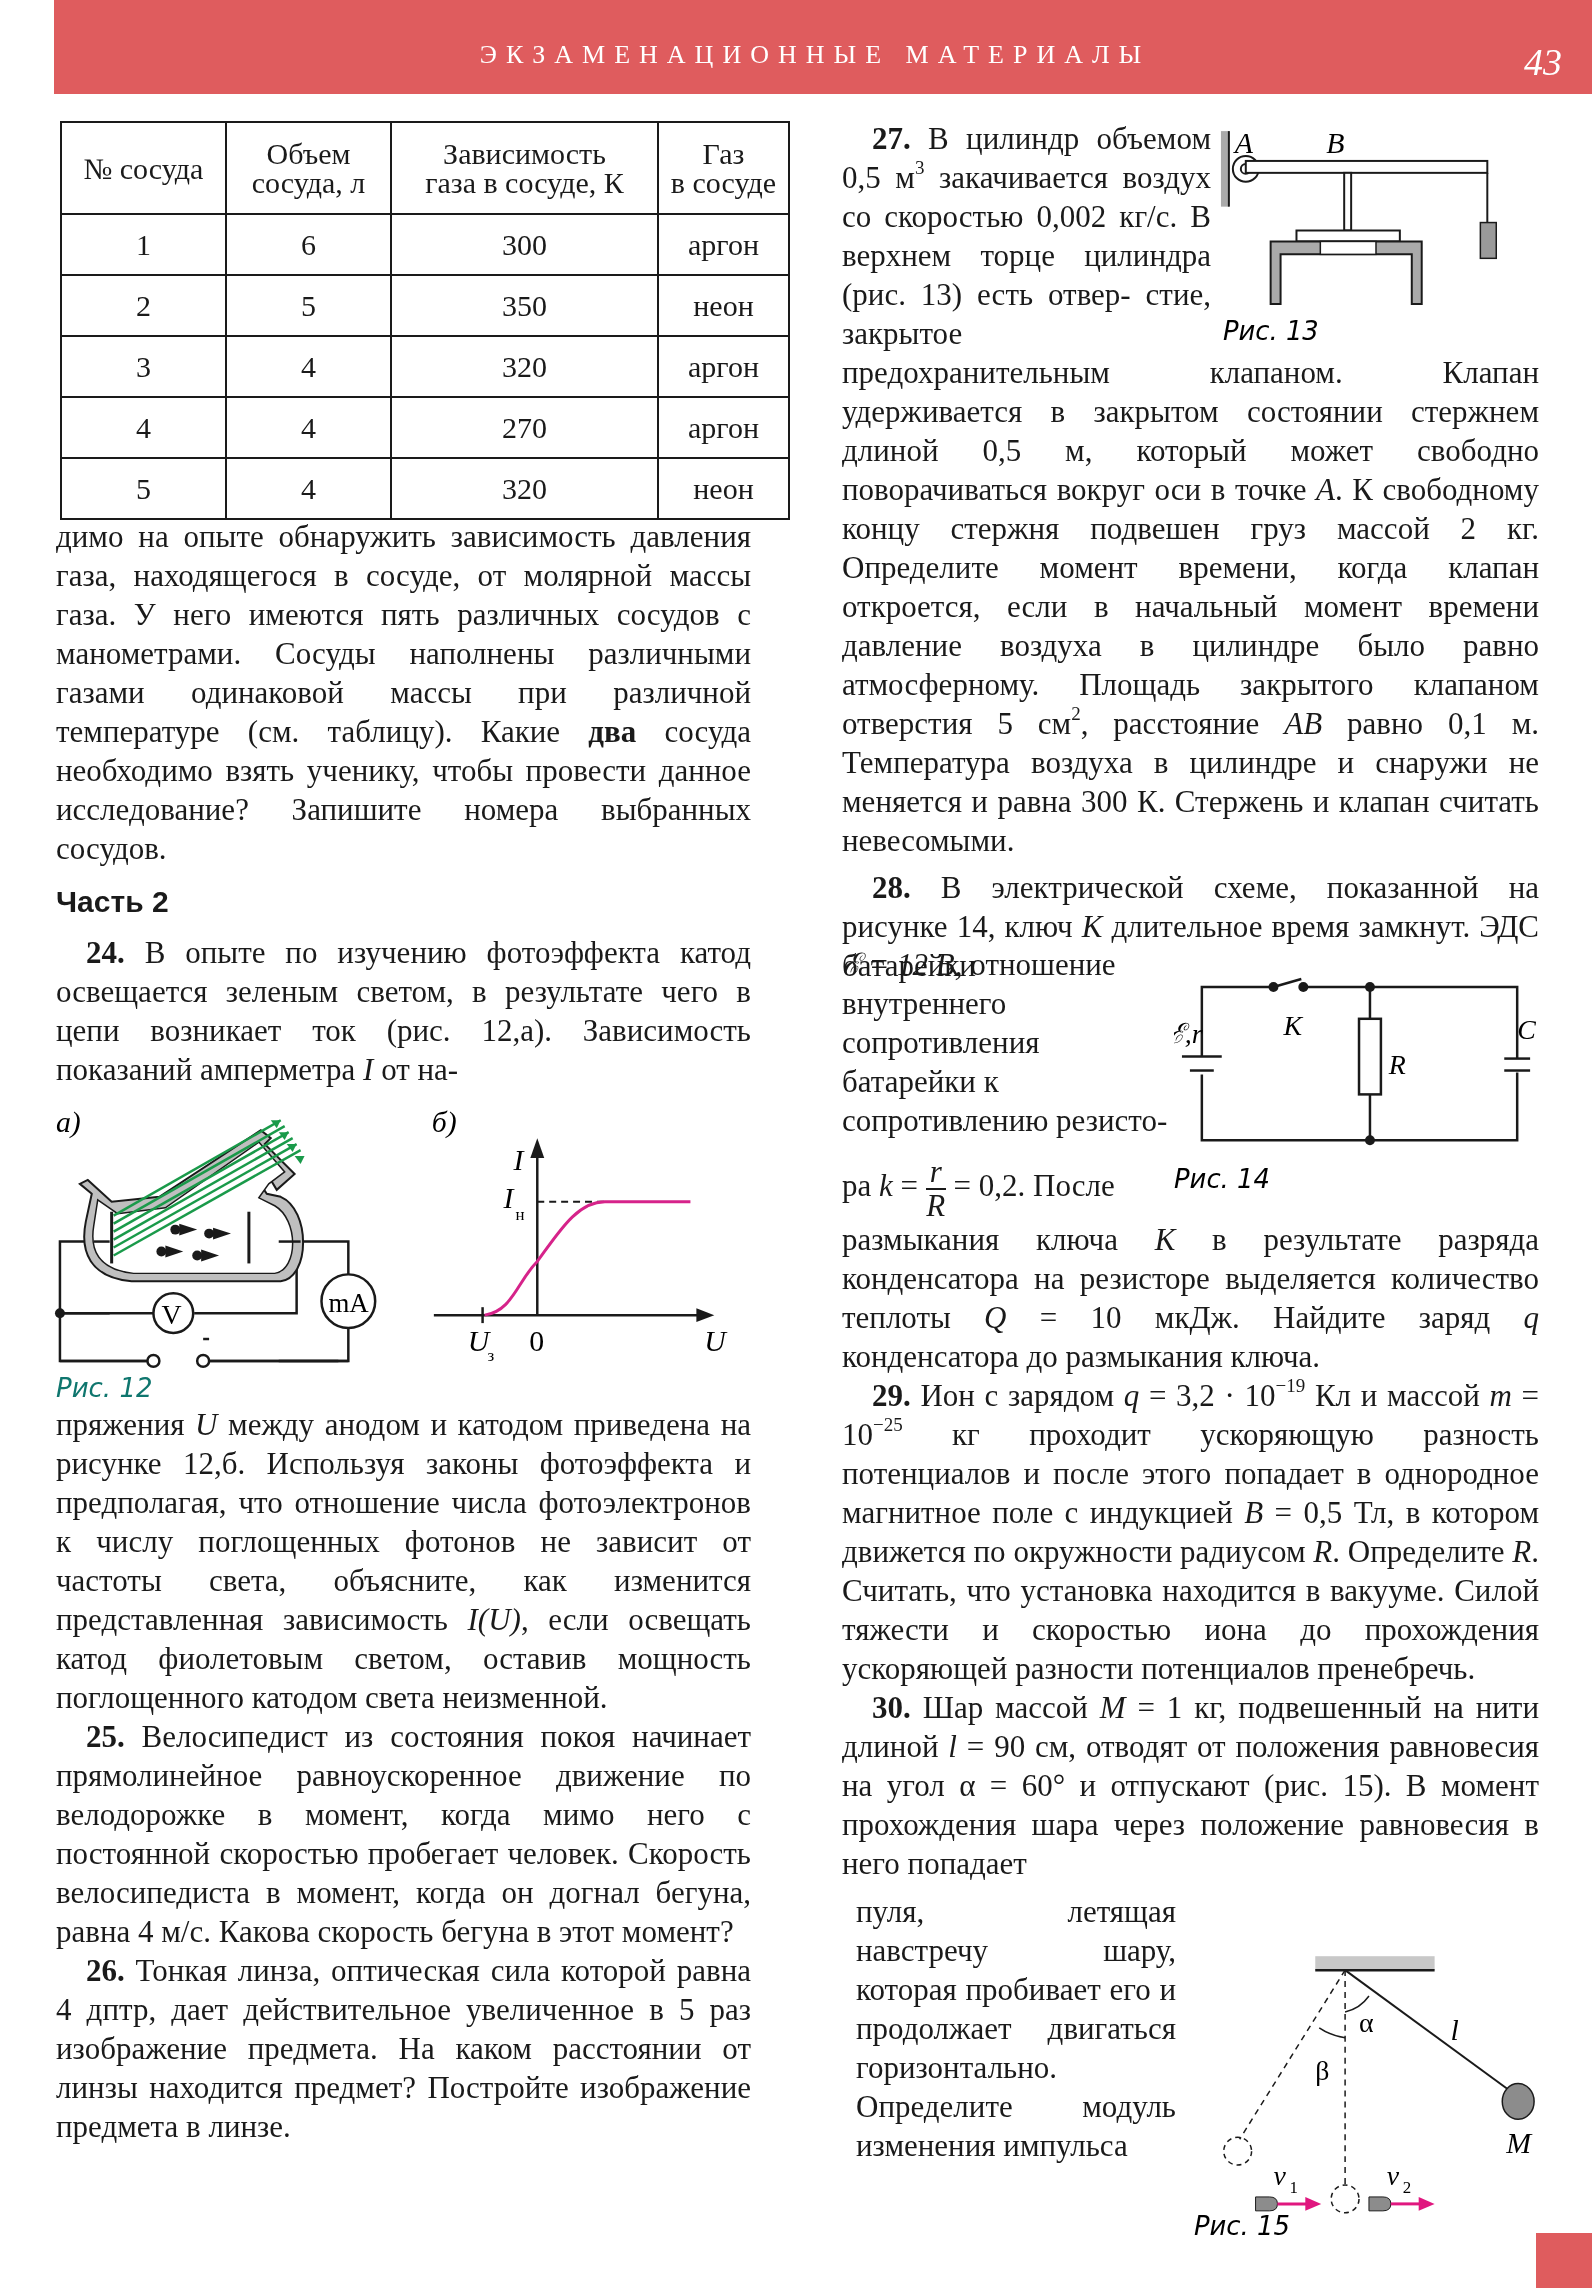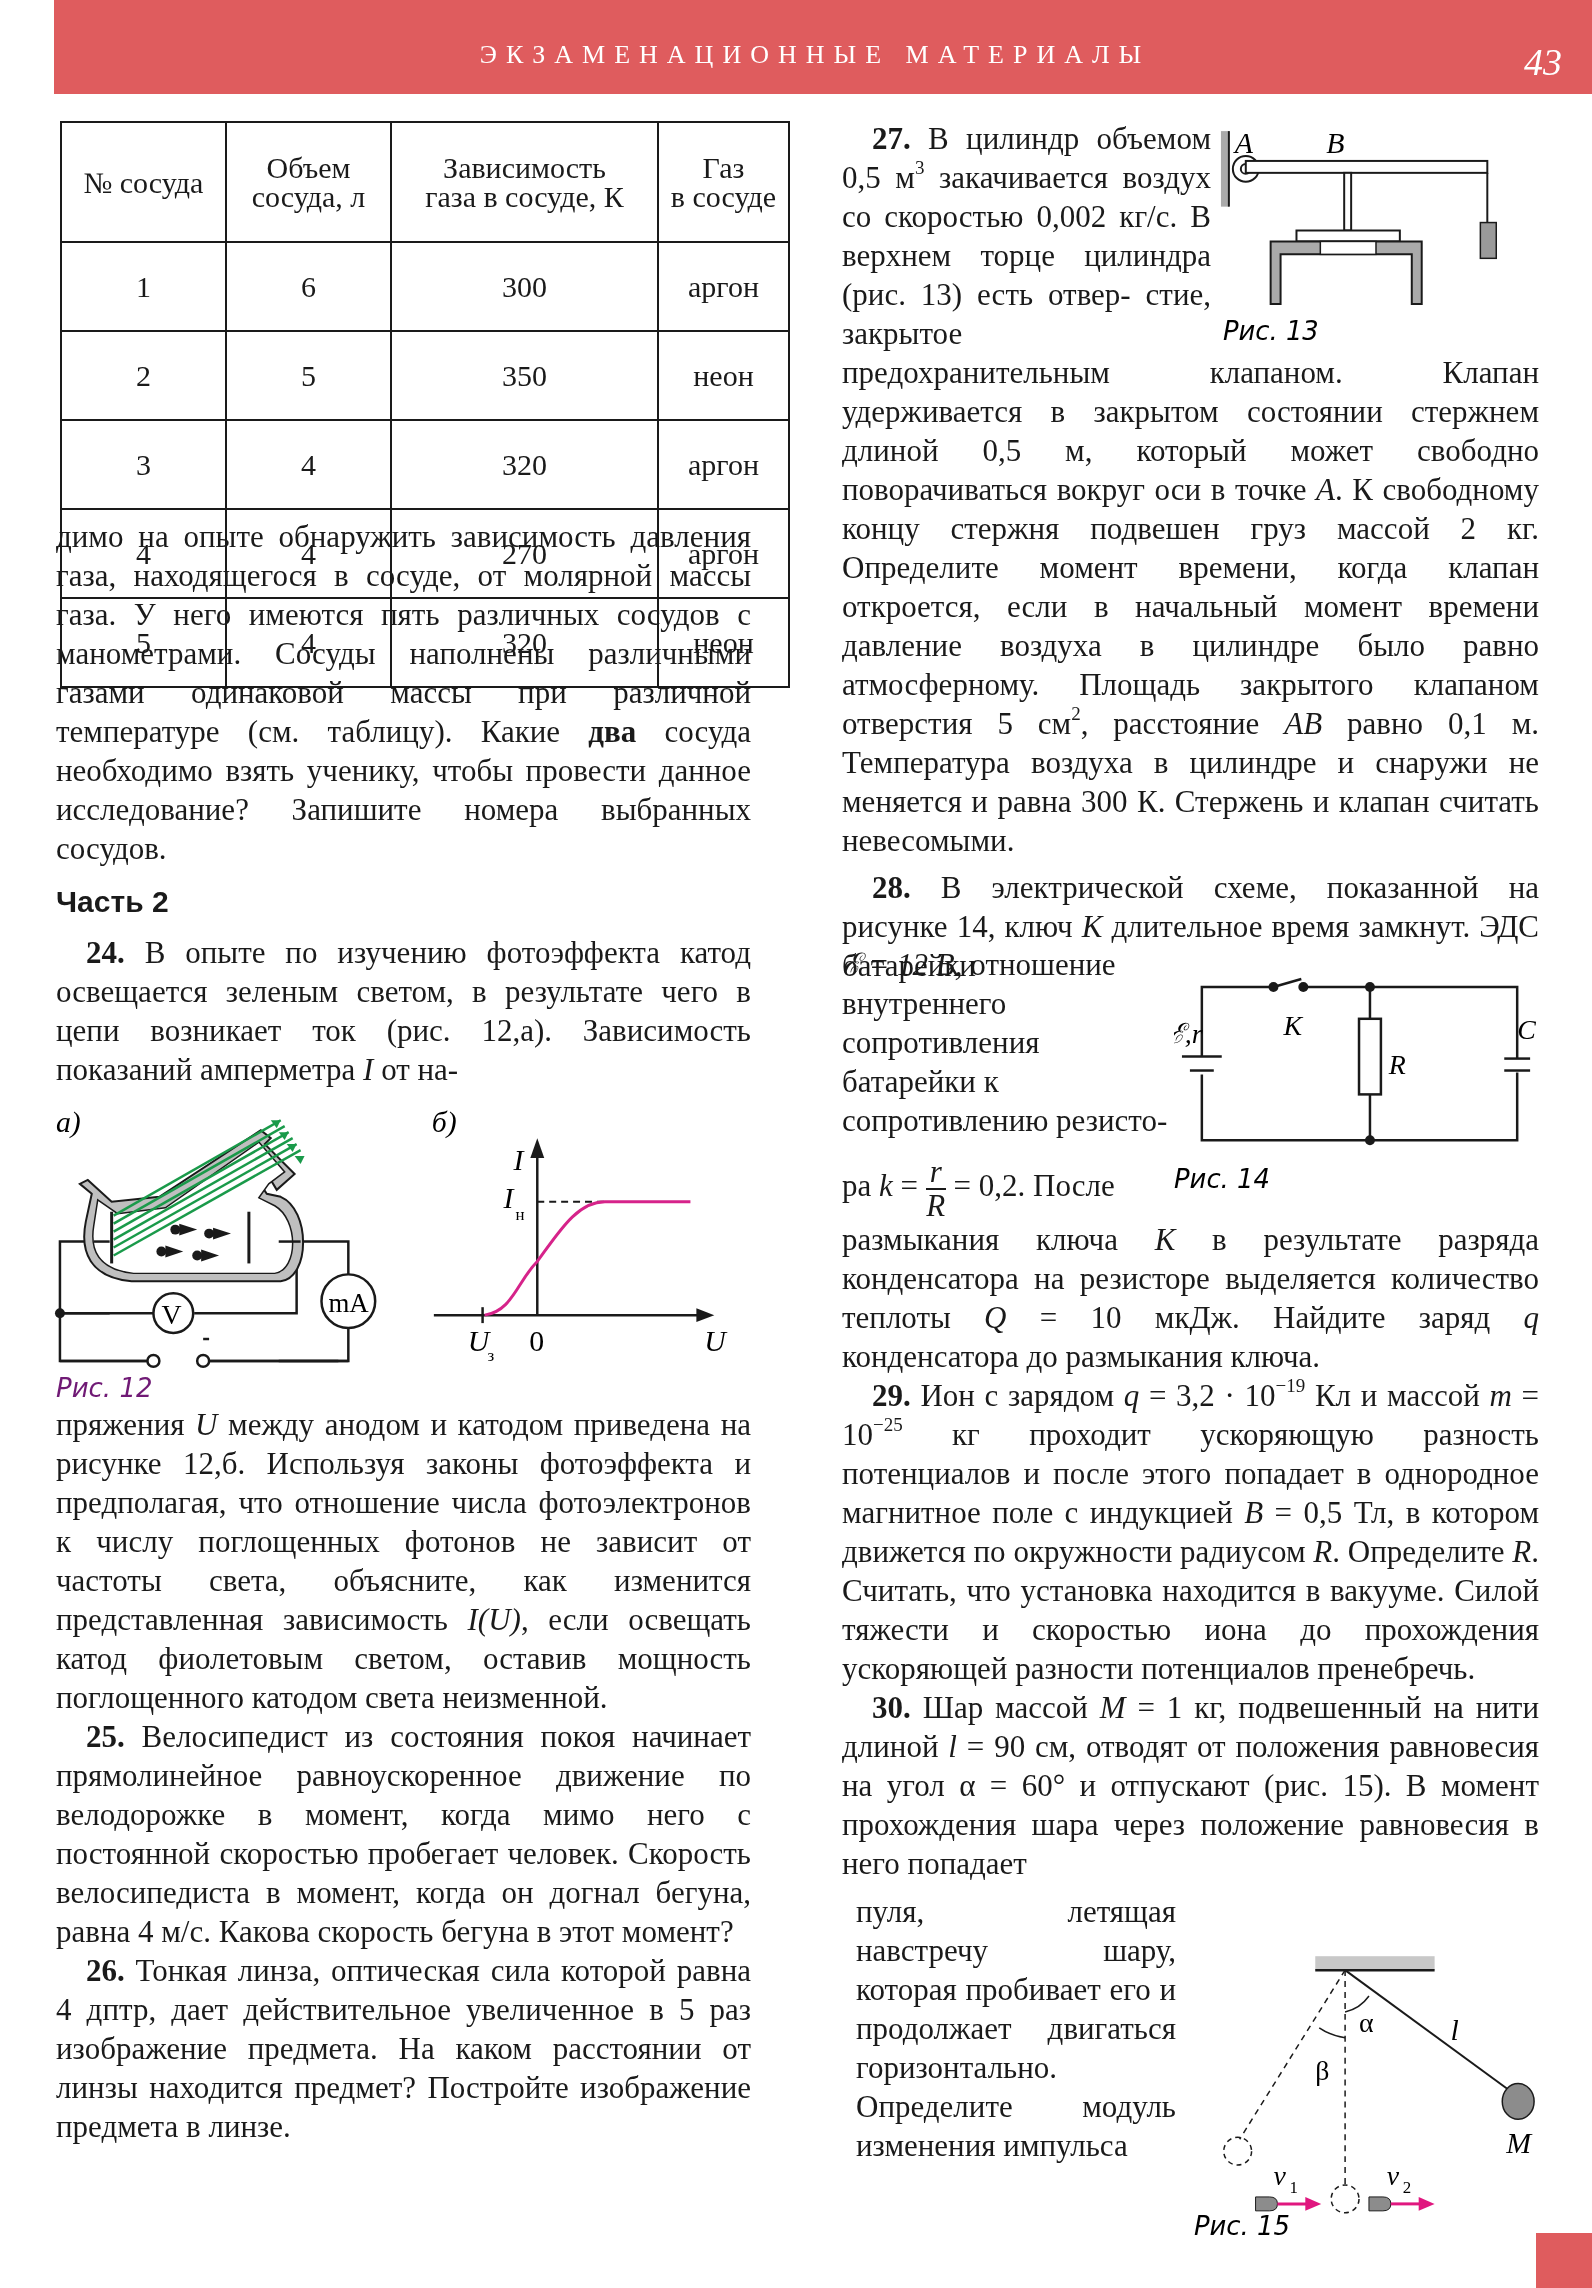--- a/index.html
+++ b/index.html
@@ -10,25 +10,25 @@
                   font-size:26px; letter-spacing:9px; font-family:"Liberation Serif",serif; }
   .page-num { position:absolute; right:30px; top:40px; color:#fff; font-size:38px;font-style:italic; }
   .corner { position:absolute; left:1536px; top:2233px; width:56px; height:56px; background:#df5c5e; }
 
   .col { position:absolute; font-size:31px; line-height:39px; text-align:justify; }
   .col p { margin:0; }
   .indent { text-indent:30px; }
   .b { font-weight:bold; }
   .i { font-style:italic; }
   .sup { font-size:19px; vertical-align:14px; line-height:0; }
-  .cap { font-family:"DejaVu Sans","Liberation Sans",sans-serif; font-style:italic; font-size:26px; color:#701a75; }
+  .cap { font-family:"DejaVu Sans","Liberation Sans",sans-serif; font-style:italic; font-size:26px; color:#0f766e; }
   .part { font-family:"Liberation Sans","DejaVu Sans",sans-serif; font-weight:bold; font-size:30px; margin:14px 0 12px; }
 
   table.t { position:absolute; left:60px; top:121px; width:730px; border-collapse:collapse; font-size:30px; }
-  table.t th, table.t td { border:2.5px solid #1a1a1a; text-align:center; padding:18px 2px; font-weight:normal; }
+  table.t th, table.t td { border:2.5px solid #1a1a1a; text-align:center; padding:4px 2px; font-weight:normal; }
   table.t th { height:82px; line-height:29px; }
   table.t td { height:51px; }
 
   .fig { position:absolute; }
   svg text { font-family:"Liberation Serif",serif; }
 </style>
 </head>
 <body>
 
 <div class="header">

